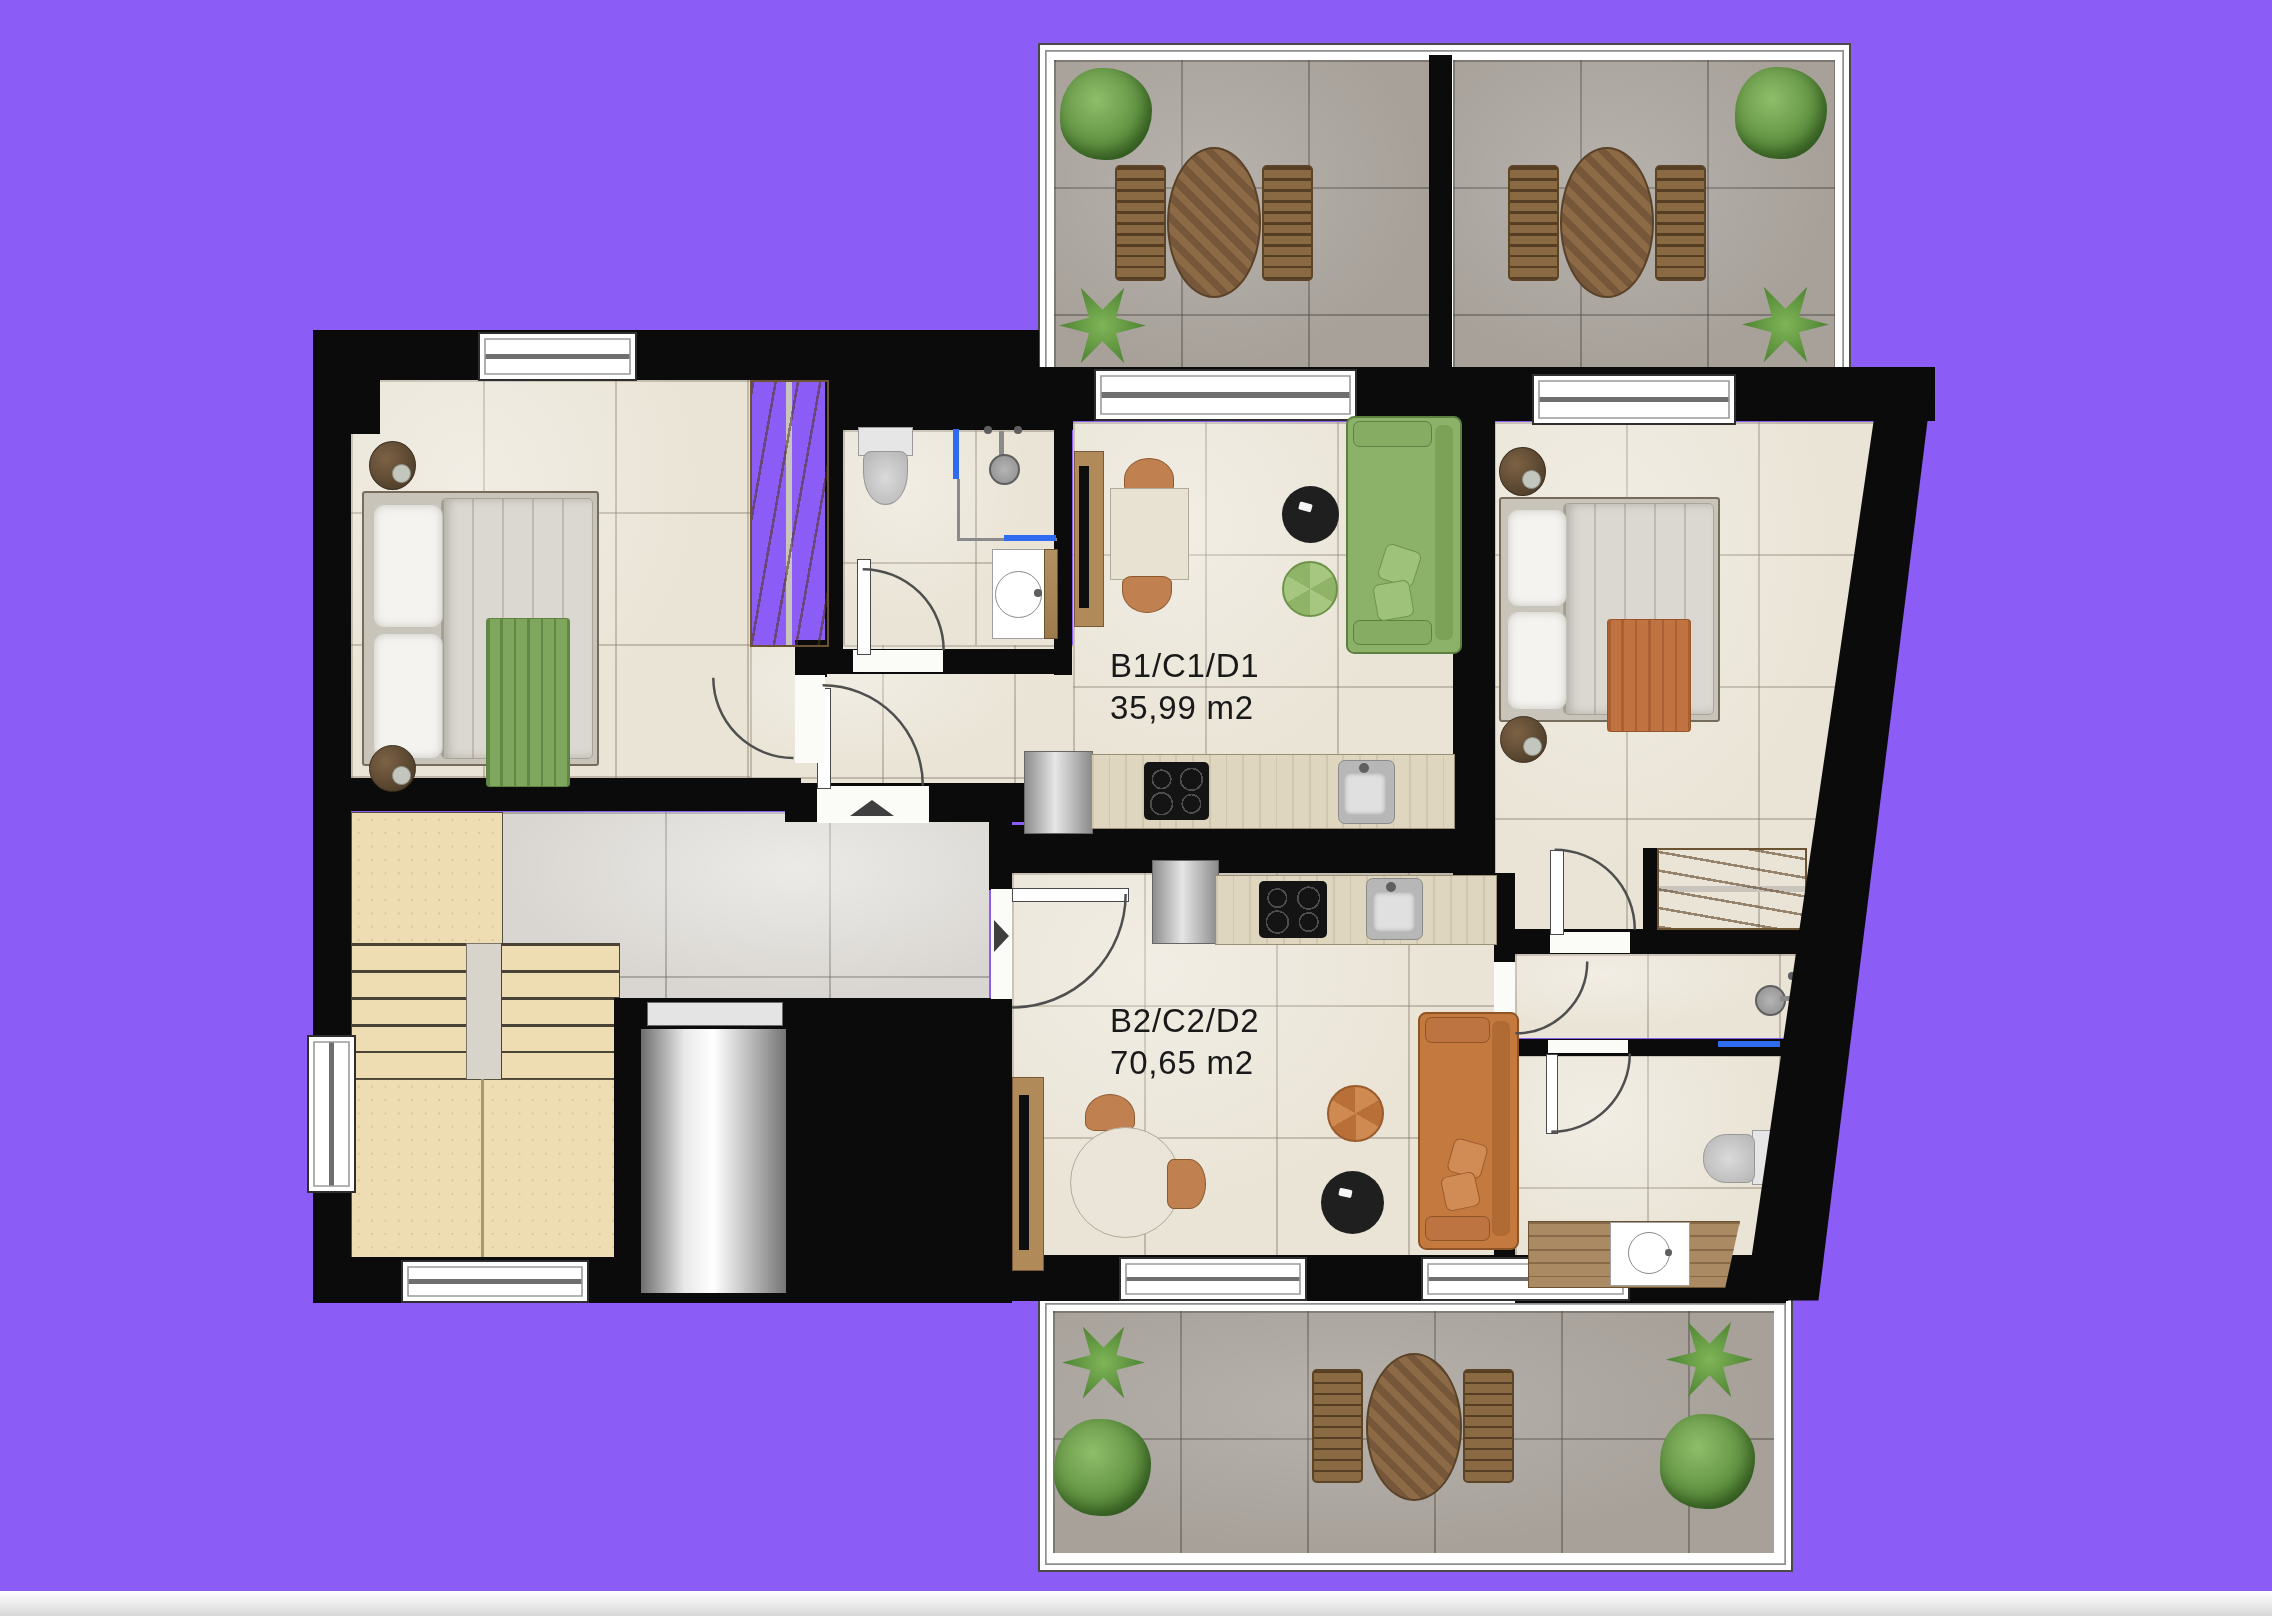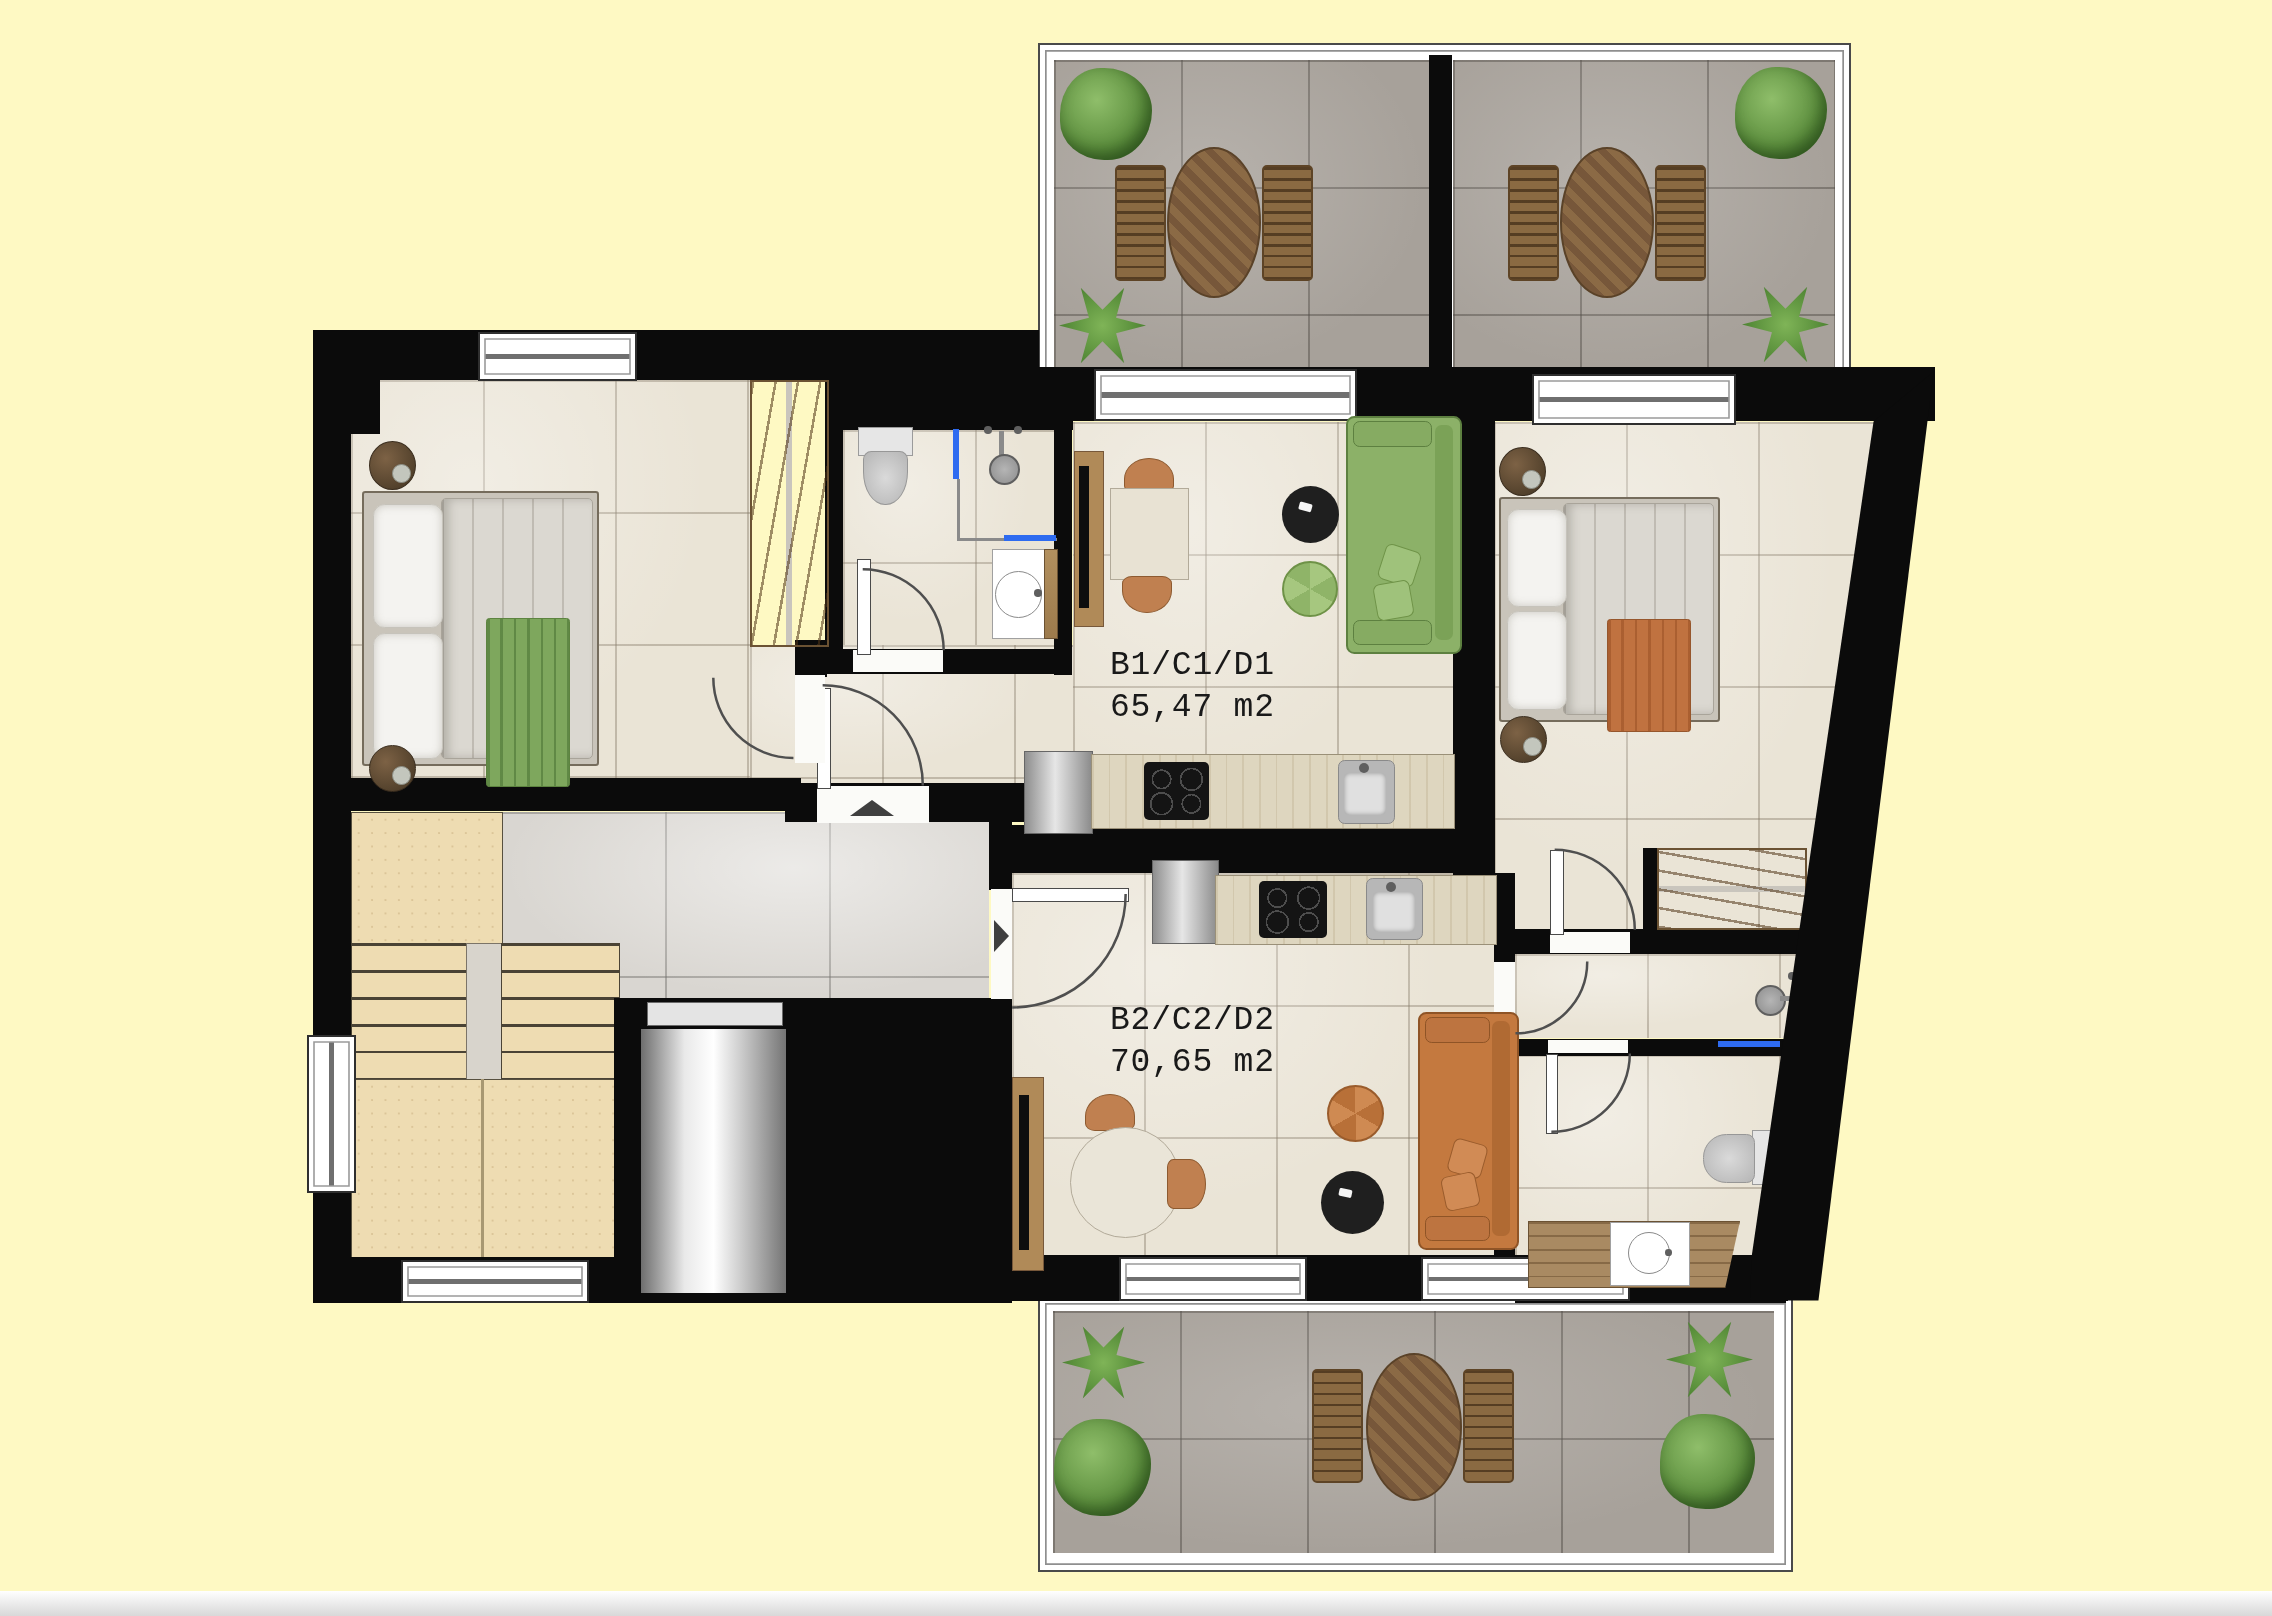--- a/index.html
+++ b/index.html
@@ -1,17 +1,17 @@
 <!DOCTYPE html>
 <html style="font-size:13.4px"><head>
 <meta charset="utf-8">
 <style>
   html,body{margin:0;padding:0;background:#fff;}
-  .stage{position:relative;width:2273px;height:1616px;background:#fef9c3;overflow:hidden;
-         font-family:Liberation Mono, monospace;}
+  .stage{position:relative;width:2273px;height:1616px;background:#8b5cf6;overflow:hidden;
+         font-family:Liberation Sans, sans-serif;}
   
   .wall{position:absolute;background:#0b0b0b;}
   .floor-apt{position:absolute;background-color:#eae4d6;
     background-image:
       radial-gradient(ellipse at 30% 25%, rgba(255,255,255,.35), transparent 60%),
       repeating-linear-gradient(to right, rgba(130,118,100,.40) 0 1.7px, transparent 1.7px 132px),
       repeating-linear-gradient(to bottom, rgba(130,118,100,.40) 0 1.7px, transparent 1.7px 132px);}
   .floor-hall{position:absolute;background-color:#d9d6d1;
     background-image:
       radial-gradient(ellipse at 60% 30%, rgba(255,255,255,.5), transparent 70%),
@@ -317,21 +317,21 @@
     <path d="M 985,821 A 120,120 0 0 1 1105,941"></path>
     <path d="M 950,908 A 96,96 0 0 1 854,812"></path>
     <path d="M 1348,1071 A 136,136 0 0 1 1212,1207"></path>
     <path d="M 1862,1018 A 96,96 0 0 1 1958,1114"></path>
     <path d="M 1952,1262 A 94,94 0 0 1 1858,1356"></path>
     <path d="M 1901,1152 A 86,86 0 0 1 1815,1238"></path>
   </svg>
 
   <div class="label" style="left:1110px;top:645px;">
     <div>B1/C1/D1</div>
-    <div>65,47 m2</div>
+    <div>35,99 m2</div>
   </div>
   <div class="label" style="left:1110px;top:1000px;">
     <div>B2/C2/D2</div>
     <div>70,65 m2</div>
   </div>
 
   <div class="page-bottom" style="left:0;top:1591px;width:2273px;height:25px;"></div>
 </div>
 
 

